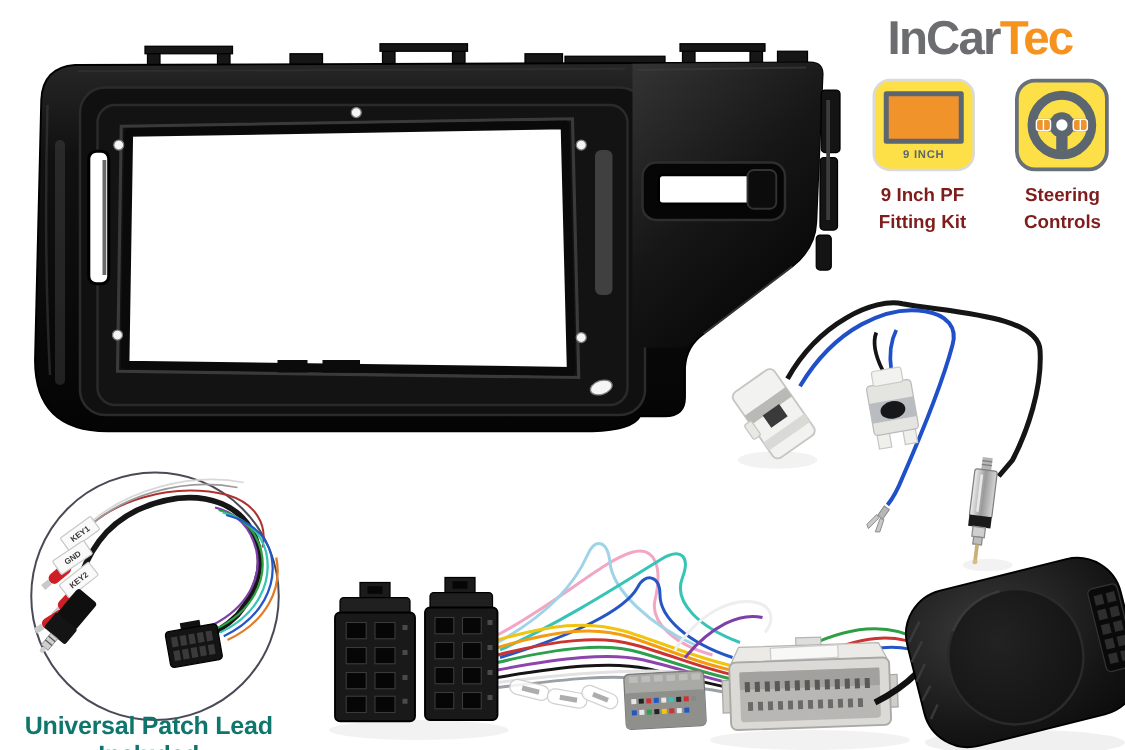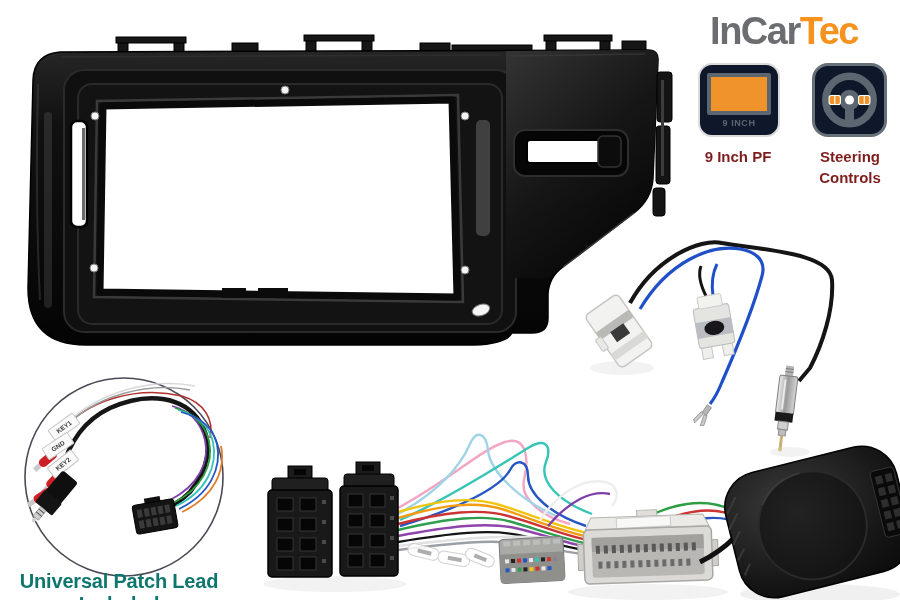--- a/index.html
+++ b/index.html
@@ -6,21 +6,21 @@
   #stage{position:relative;width:900px;height:600px;background:#ffffff;overflow:hidden;
          font-family:"Liberation Sans",sans-serif;}
   #photo-svg{position:absolute;left:0;top:0;}
   
   .logo{position:absolute;left:678px;top:6px;width:212px;height:50px;text-align:center;
         font-weight:bold;font-size:38px;letter-spacing:-1.5px;line-height:50px;
         white-space:nowrap;}
   .logo .p1{color:#6c6d70;}
   .logo .p2{color:#f6921e;}
   
-  .card{position:absolute;background:#0f172a;box-sizing:border-box;}
+  .card{position:absolute;background:#fde047;box-sizing:border-box;}
   .card1{left:698px;top:63px;width:82px;height:74px;border:2px solid #dadada;border-radius:14px;}
   .screen-shape{width:56px;height:34px;margin:8px auto 3px auto;background:#f0932a;
                 border:4px solid #5b6670;border-radius:2px;}
   .badge{font-size:9px;font-weight:bold;color:#5b6670;text-align:center;letter-spacing:.6px;}
   .card2{left:812px;top:63px;width:75px;height:74px;border:3px solid #67707a;border-radius:16px;}
   .feat-label{position:absolute;width:120px;text-align:center;font-size:15px;font-weight:bold;
               color:#7f1d1d;line-height:21px;}
   .fl1{left:678px;top:146px;}
   .fl2{left:790px;top:146px;}
   
@@ -437,20 +437,21 @@
 <div class="logo">
   <span class="p1">InCar</span><span class="p2">Tec</span>
 </div>
 
 <div class="card card1">
   <div class="screen-shape"></div>
   <div class="badge">9 INCH</div>
 </div>
 <div class="feat-label fl1">
   <div>9 Inch PF</div>
+  <div>Fitting Kit</div>
 </div>
 
 <div class="card card2">
   <svg width="69" height="68" viewBox="0 0 60 60">
     <circle cx="30" cy="30" r="21" fill="none" stroke="#5b6670" stroke-width="6.5"></circle>
     <line x1="11" y1="30" x2="22" y2="30" stroke="#5b6670" stroke-width="9"></line>
     <line x1="38" y1="30" x2="49" y2="30" stroke="#5b6670" stroke-width="9"></line>
     <line x1="30" y1="38" x2="30" y2="48" stroke="#5b6670" stroke-width="8"></line>
     <circle cx="30" cy="30" r="9" fill="#5b6670"></circle>
     <circle cx="30" cy="30" r="4" fill="#ffffff"></circle>

